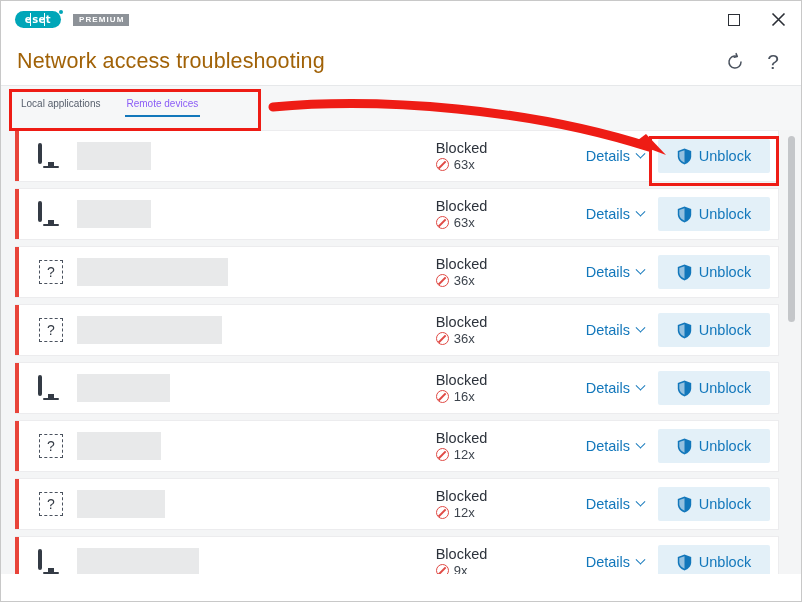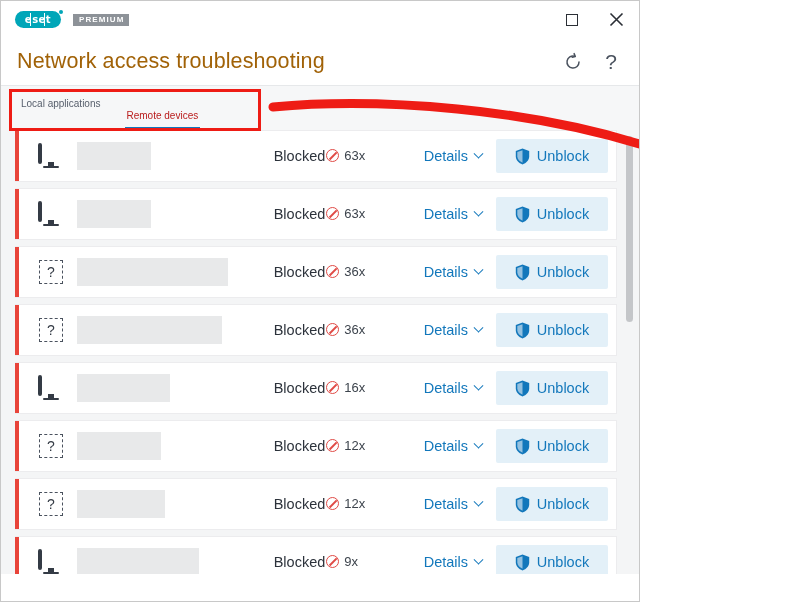--- a/index.html
+++ b/index.html
@@ -7,21 +7,21 @@
   html, body {
     width: 802px;
     height: 602px;
     overflow: hidden;
     font-family: "Liberation Sans", sans-serif;
     background: #ffffff;
   }
 
   #app {
     position: relative;
-    width: 640px;
+    width: 802px;
     height: 602px;
     background: #ffffff;
     border: 1px solid #c8c8c8;
     overflow: hidden;
   }
 
   
   .titlebar {
     position: relative;
     height: 37px;
@@ -153,21 +153,21 @@
   }
   .tabs { display: flex; align-items: flex-start; gap: 22px; height: 100%; padding-top: 9px; }
   .tab {
     position: relative;
     font-size: 10px;
     color: #565e6b;
     cursor: pointer;
     padding: 3px 2px 8px 2px;
     white-space: nowrap;
   }
-  .tab.active { color: #b91c1c; margin-top: 12px; }
+  .tab.active { color: #8b5cf6; }
   .tab.active::after {
     content: "";
     position: absolute;
     left: 0; right: 0; bottom: 0;
     height: 2.5px;
     background: #1277bb;
   }
 
   .period-select {
     position: absolute;
@@ -276,20 +276,21 @@
     margin-left: 6px;
     flex: 0 0 auto;
   }
 
   .spacer { flex: 1 1 auto; }
 
   .status {
     width: 150px;
     flex: 0 0 auto;
     display: flex;
+    flex-direction: column;
     gap: 1px;
   }
   .status .lbl {
     font-size: 14.5px;
     color: #2c323b;
     line-height: 1.15;
   }
   .status .cnt {
     display: flex;
     align-items: center;

